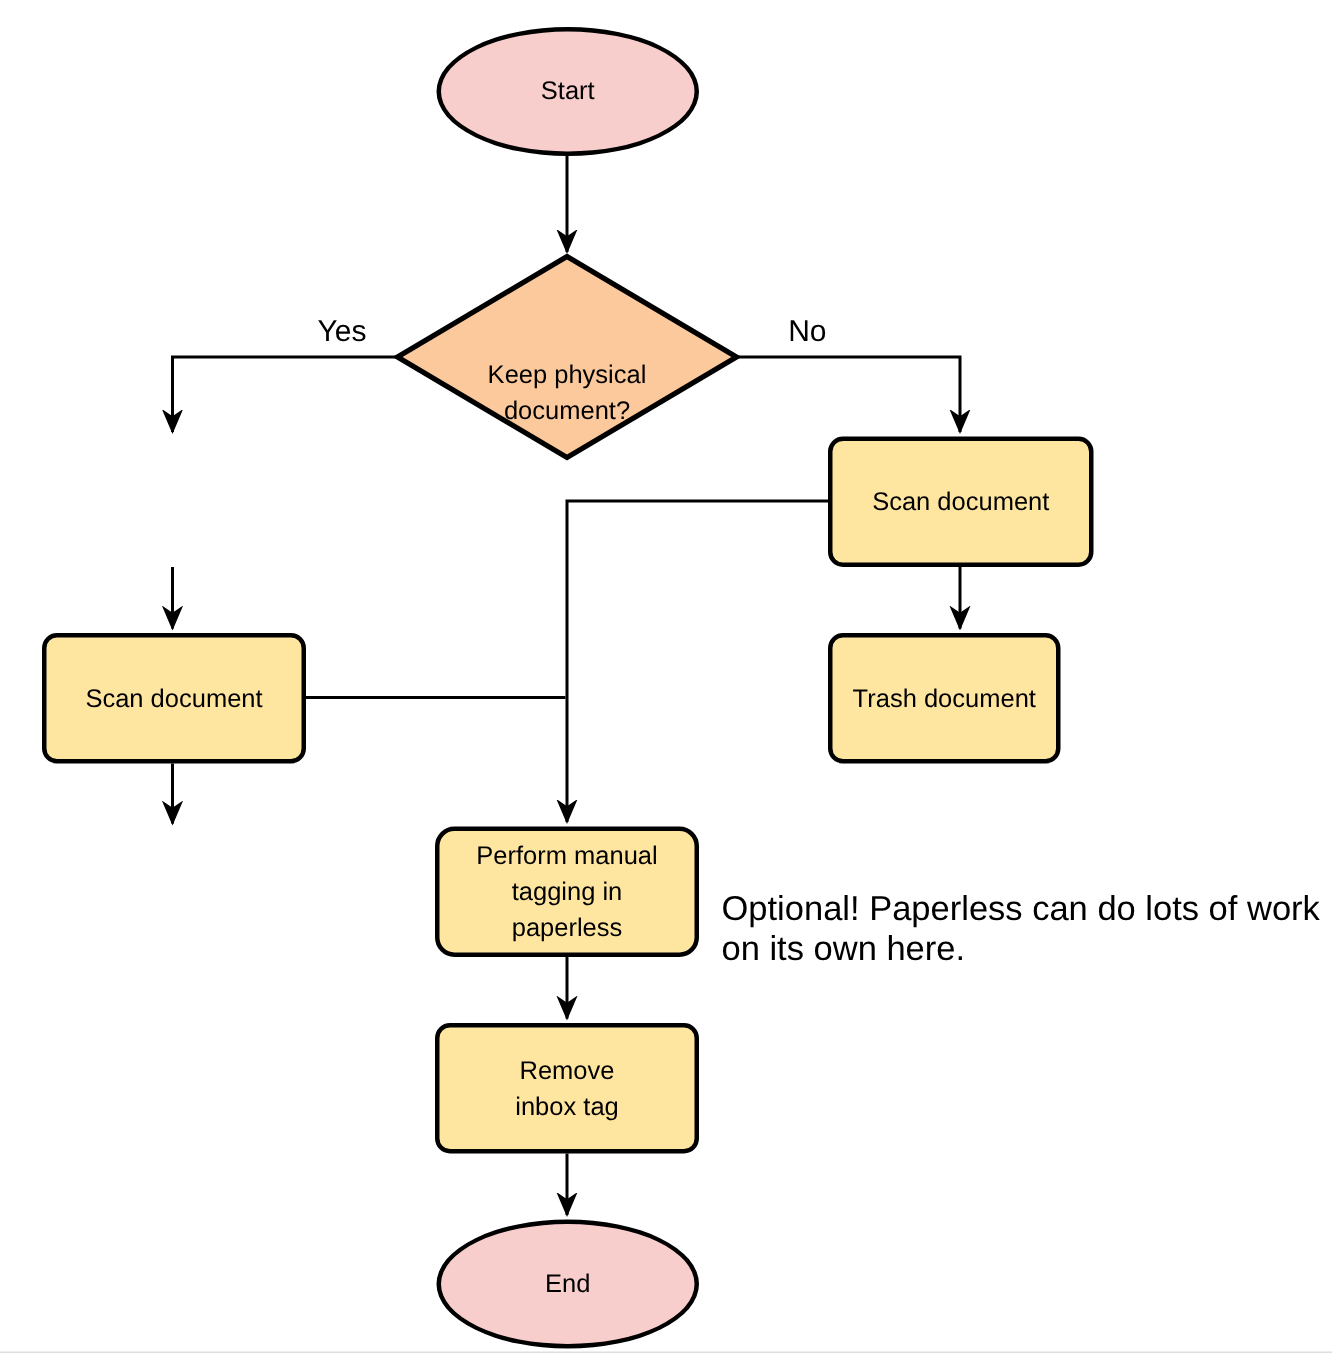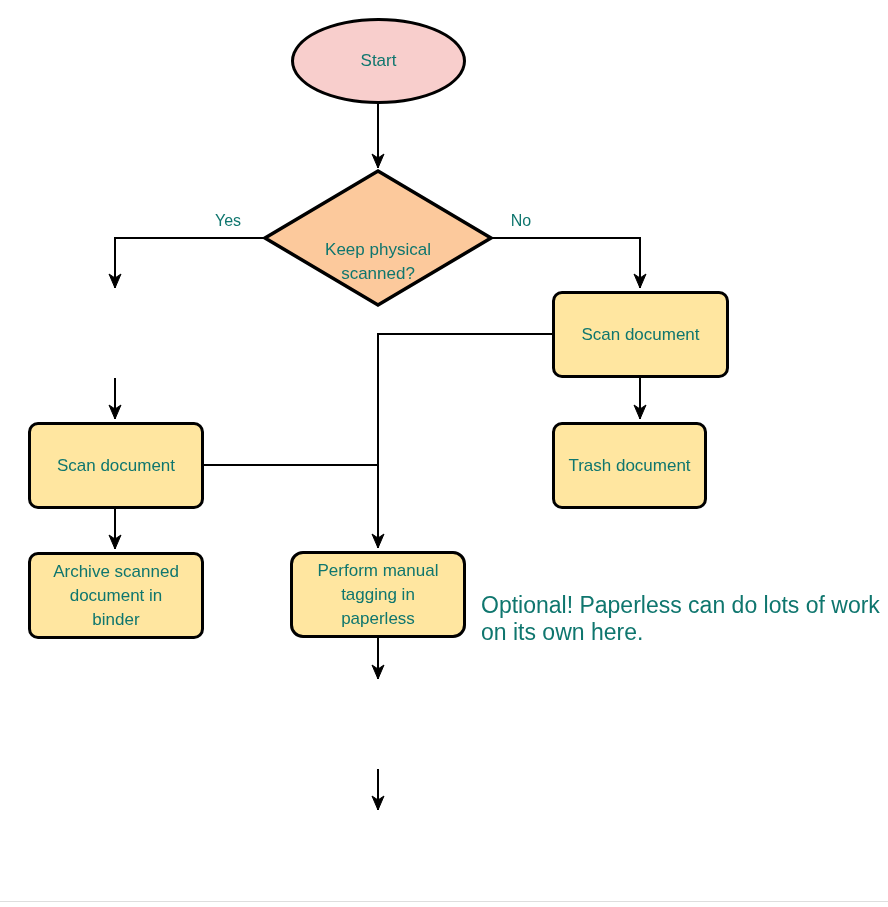--- a/index.html
+++ b/index.html
@@ -1,21 +1,21 @@
 <!DOCTYPE html>
 <html><head>
 <meta charset="utf-8">
 <style>
   html,body{margin:0;padding:0;background:#ffffff;}
   .canvas{
     position:relative;
     width:888px;height:907px;
     background:#ffffff;
     font-family:"Liberation Sans", sans-serif;
-    color:#0f766e;
+    color:#000000;
     overflow:hidden;
   }
   svg.wires{position:absolute;left:0;top:0;width:888px;height:907px;}
   .node{
     position:absolute;
     display:flex;align-items:center;justify-content:center;
     text-align:center;
     box-sizing:border-box;
     font-size:17px;line-height:24px;
     white-space:pre-line;
@@ -32,21 +32,21 @@
   }
   .decision-label{
     position:absolute;
     text-align:center;
     font-size:17px;line-height:24px;
     white-space:pre-line;
   }
   .edge-label{
     position:absolute;
     text-align:center;
-    font-size:16px;line-height:20px;
+    font-size:20px;line-height:20px;
   }
   .annotation{
     position:absolute;
     font-size:23px;line-height:27px;
   }
   .bottom-rule{
     position:absolute;left:0;top:901px;width:888px;height:1px;
     background:#dedede;
   }
 </style>
@@ -84,51 +84,53 @@
 
     <polygon points="378,171 491,238 378,305 265,238" fill="#fcc99c" stroke="#000000" stroke-width="3.5"></polygon>
   </svg>
 
   <div class="node terminal" style="left:291px; top:18px; width:175px; height:86px;">
     <span>Start</span>
   </div>
 
   <div class="decision-label" style="left:298px; top:214px; width:160px;">
     <span>Keep physical
-scanned?</span>
+document?</span>
   </div>
 
   <div class="edge-label" style="left:198px; top:211px; width:60px;">
     <span>Yes</span>
   </div>
-  <div class="edge-label" style="left:491px; top:211px; width:60px;">
+  <div class="edge-label" style="left:491px; top:211px; width:60px;text-align:right;">
     <span>No</span>
   </div>
 
   <div class="node process" style="left:28px; top:422px; width:176px; height:87px;">
     <span>Scan document</span>
-  </div>
-  <div class="node process" style="left:28px; top:552px; width:176px; height:87px;">
-    <span>Archive scanned
-document in
-binder</span>
   </div>
 
   <div class="node process" style="left:552px; top:291px; width:177px; height:87px;">
     <span>Scan document</span>
   </div>
   <div class="node process" style="left:552px; top:422px; width:155px; height:87px;">
     <span>Trash document</span>
   </div>
 
   <div class="node process" style="left:290px; top:551px; width:176px; height:87px;border-radius:13px;">
     <span>Perform manual
 tagging in
 paperless</span>
   </div>
+  <div class="node process" style="left:290px; top:682px; width:176px; height:87px;">
+    <span>Remove
+inbox tag</span>
+  </div>
 
+  <div class="node terminal" style="left:291px; top:813px; width:175px; height:86px;">
+    <span>End</span>
+  </div>
 
   <div class="annotation" style="left:481px; top:592px; width:402px;">
     <span>Optional! Paperless can do lots of work on its own here.</span>
   </div>
 
   <div class="bottom-rule"></div>
 </div>
 
 </body></html>

